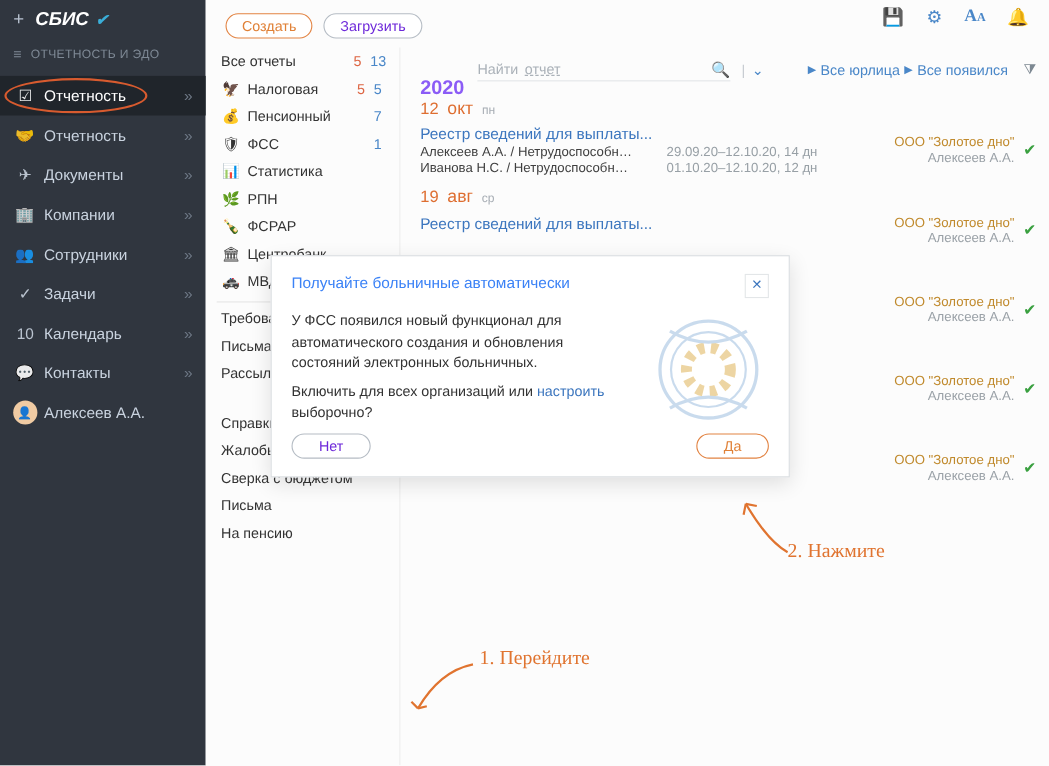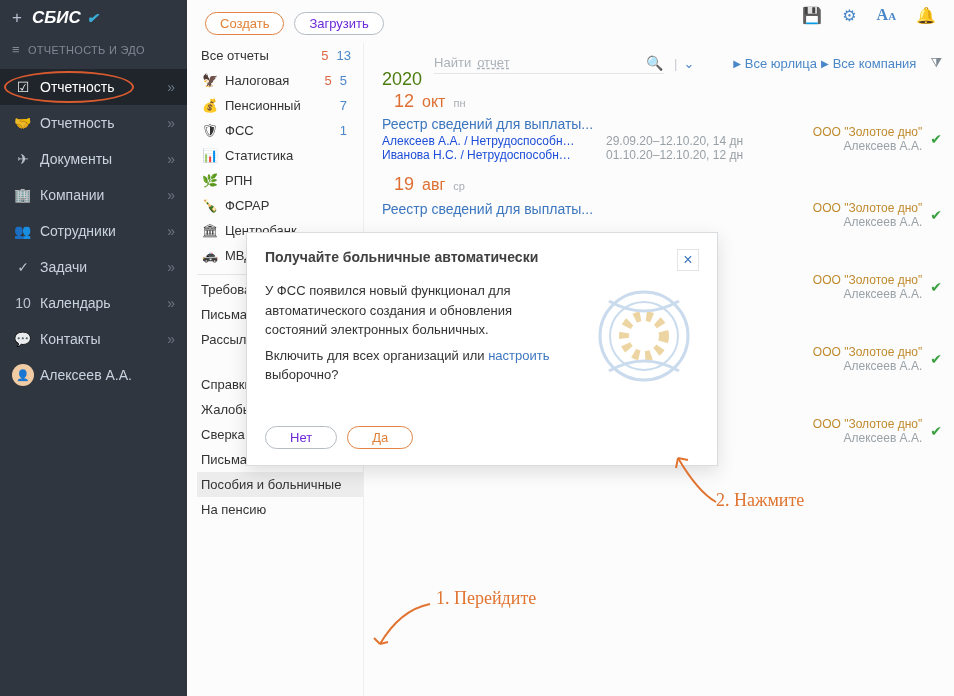--- a/index.html
+++ b/index.html
@@ -139,71 +139,71 @@
     padding: 0 12px 0 18px;
     position: relative;
     overflow: hidden;
   }
   .rhead {
     display: flex;
     align-items: center;
     height: 40px;
   }
   .year {
-    color: #4d7c0f; font-weight: normal; font-size: 18px; margin-right:12px;margin-top:32px;
+    color: #8b5cf6; font-weight: bold; font-size: 18px; margin-right:12px;margin-top:32px;
   }
   .search {
     flex: 0 0 230px;
     display: flex; align-items: flex-start;
     color: #aab1b8;
     border-bottom: 1px solid #e3e6e8;
     padding: 2px 0;
   }
   .search .ph-a { }
   .search .ph-b { text-decoration: underline dashed; margin-left:6px; }
   .search .sicon { margin-left:auto; color:#4a87c8; font-size:14px;}
   .rhead .sep { margin: 0 6px 0 10px; color:#c5cad0;}
   .rhead .chevd { color:#4a87c8;}
   .rfilters { margin-left:auto; color:#4a87c8; font-size:13px; display:flex; align-items:center; gap:4px;}
   .rfilters .tri { font-size:10px;}
   .rfilticon { margin-left:10px; color:#7d8892;}
   .dategroup { display:flex; align-items:baseline; gap:8px; margin-top:8px;}
-  .dategroup .day { color:#de6e31; font-size:18px;margin-left:12px; }
+  .dategroup .day { color:#de6e31; font-size:15px; }
   .dategroup .mon { color:#de6e31; font-size:16px; }
   .dategroup .dow { color:#a7adb4; font-size:11px; }
   .report-item { display:flex; padding:4px 0; }
   .ri-left { flex:1; min-width:0; }
   .ri-title { color:#3c76be; font-size:14px; margin-bottom:2px;}
   .ri-line { display:flex; gap:14px; font-size:12px; color:#555; }
-  .ri-line .who { flex:0 0 210px; color:#1d4ed8; overflow:hidden; white-space:nowrap; text-overflow:ellipsis;}
+  .ri-line .who { flex:0 0 210px; color:#404040; overflow:hidden; white-space:nowrap; text-overflow:ellipsis;}
   .ri-line .period { color:#98a0a6; }
   .ri-right { text-align:right; font-size:12px; padding-left:8px; display:flex; align-items:center; gap:8px;}
   .ri-right .org { color:#c08a2d;}
   .ri-right .person { color:#9aa1a7;}
   .ri-right .check { color:#3aa040; font-size:14px;}
   .dialog {
     position:absolute;
     top:232px; left:246px;
     width:472px;
     background:#fff; border:1px solid #d9dde0;
     box-shadow:0 6px 18px rgba(0,0,0,.12);
     padding:16px 18px 16px 18px;
   }
   .dialog .dhead { display:flex; }
-  .dialog .dtitle { font-weight:bold; color:#404040; font-size:14px; flex:1; }
+  .dialog .dtitle { font-weight:normal; color:#3b82f6; font-size:14px; flex:1; }
   .dialog .xbtn { color:#3c76be; font-size:16px; width:22px; height:22px; border:1px solid #e3e6e8; text-align:center; line-height:20px;}
   .dialog .dbody { display:flex; gap:12px; margin-top:10px; font-size:13px; color:#333; line-height:1.5;}
   .dialog .dtext { flex:1; }
   .dialog .dtext .link { color:#3c76be; }
   .dialog .dimg {
     width:110px; height:110px; flex:0 0 110px;
     display:flex; align-items:center; justify-content:center;
     opacity:.45;
   }
-  .dialog .dactions { display:flex; justify-content:flex-start; gap:10px; margin-top:35px;}
+  .dialog .dactions { display:flex; justify-content:space-between; gap:10px; margin-top:3px;}
   .dialog .dactions .btn { padding:3px 24px; }
   
   .annot {
     position:absolute;
     color:#e07430;
     font-family: "Comic Sans MS", "Segoe Script", cursive;
     font-size:18px;
     pointer-events:none;
   }
   .arrow { position:absolute; pointer-events:none; }
@@ -357,23 +357,20 @@
             <span class="flabel">Справки и заявления</span>
           </div>
           <div class="frow">
             <span class="flabel">Жалобы</span>
           </div>
           <div class="frow">
             <span class="flabel">Сверка с бюджетом</span>
           </div>
           <div class="frow">
             <span class="flabel">Письма</span>
-          </div>
-          <div class="frow highlight">
-            <span class="flabel">Пособия и больничные</span>
           </div>
           <div class="frow">
             <span class="flabel">На пенсию</span>
           </div>
         </div>
     </div>
 
     <div class="reports">
       <div class="rhead">
         <span class="year">2020</span>
@@ -381,21 +378,21 @@
           <span class="ph-a">Найти</span>
           <span class="ph-b">отчет</span>
           <span class="sicon">🔍</span>
         </span>
         <span class="sep">|</span>
         <span class="chevd">⌄</span>
         <span class="rfilters">
           <span class="tri">▶</span>
           <span>Все юрлица</span>
           <span class="tri">▶</span>
-          <span>Все компания</span>
+          <span>Все появился</span>
           <span class="rfilticon">⧩</span>
         </span>
       </div>
       <div id="reportlist">
           <div class="dategroup">
             <span class="day">12</span>
     <span class="mon">окт</span>
     <span class="dow">пн</span>
           </div>
           <div class="report-item">

